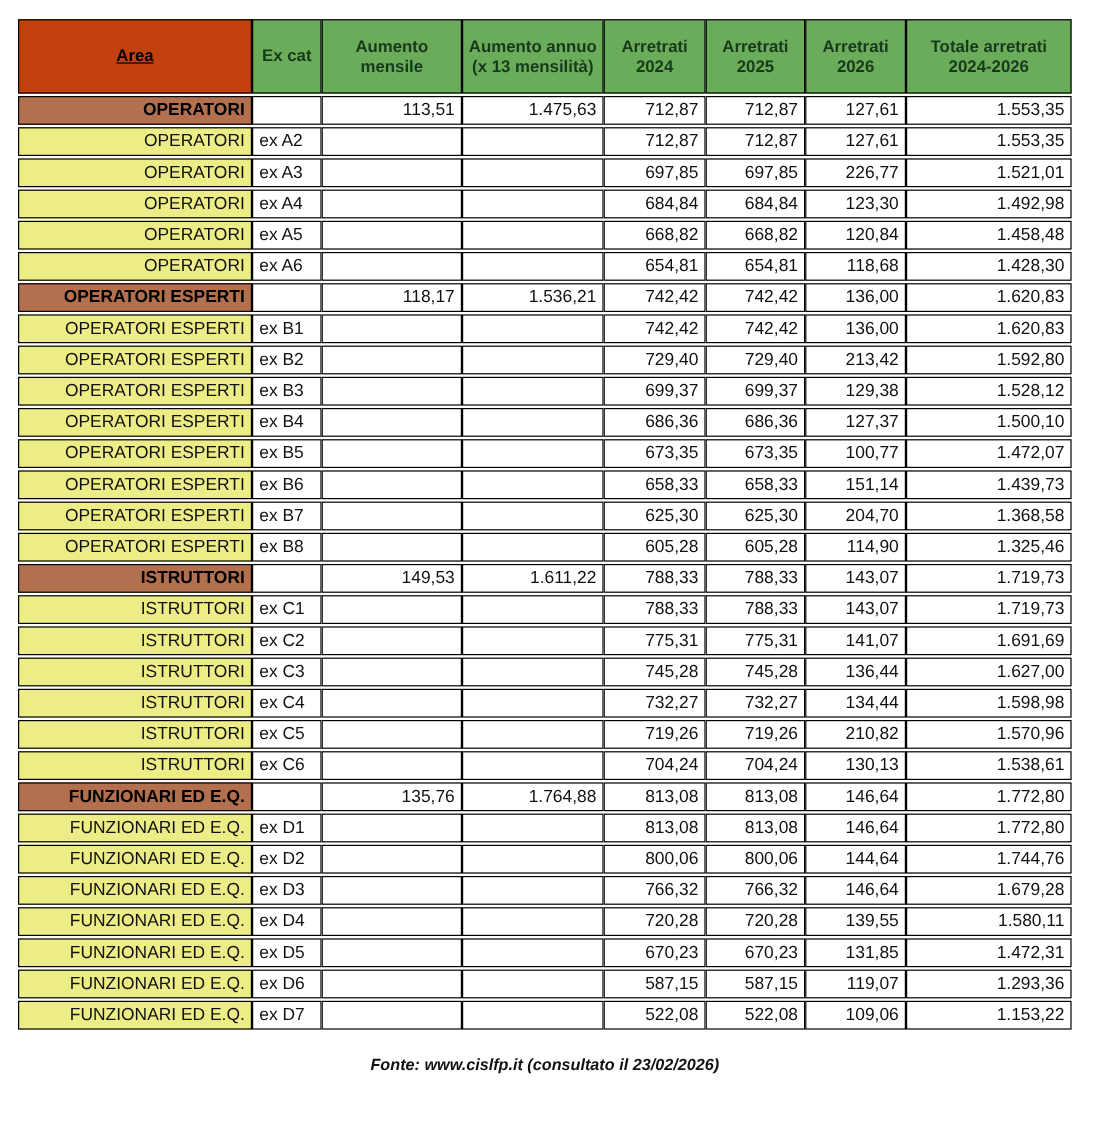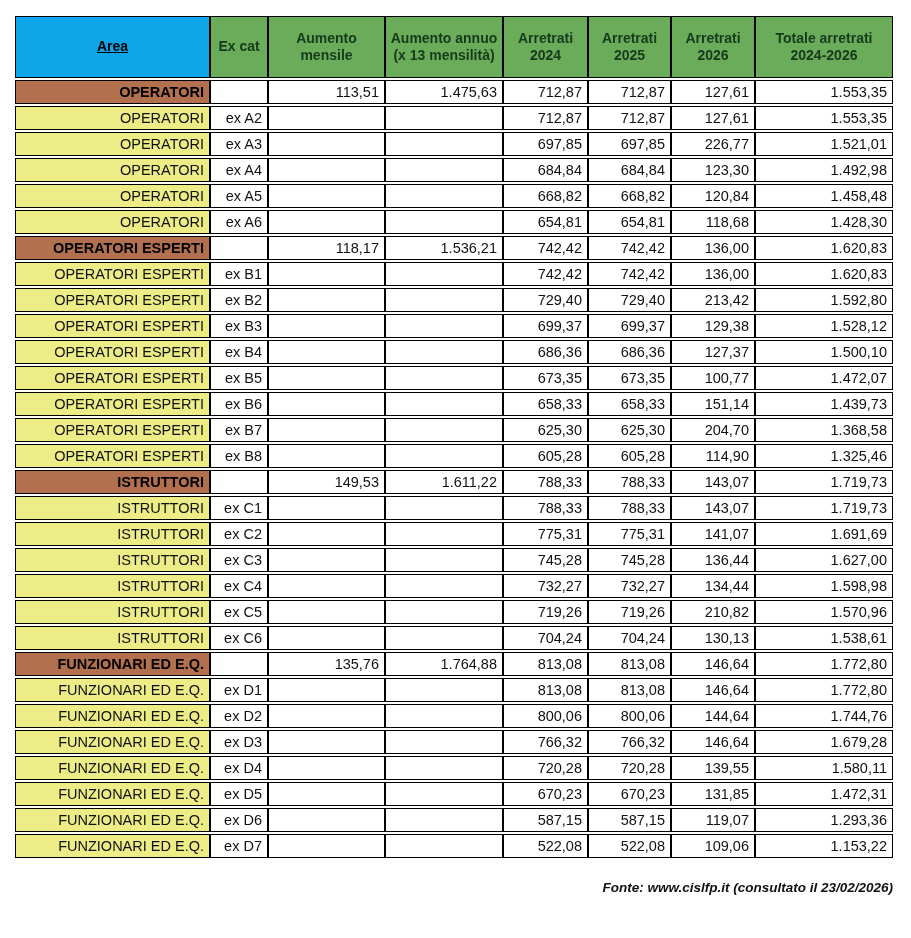--- a/index.html
+++ b/index.html
@@ -27,21 +27,21 @@
     font-weight: bold;
     font-size: 14px;
     line-height: 1.25;
     height: 56px;
     vertical-align: middle;
     text-align: center;
     padding: 2px 3px;
     white-space: normal;
   }
   th.th-area {
-    background: #0ea5e9;
+    background: #c2410c;
     color: #000000;
     text-decoration: underline;
   }
   td {
     background: #ffffff;
     height: 22px;
     font-size: 14.5px;
     color: #111111;
     padding: 0 5px;
     vertical-align: middle;
@@ -49,27 +49,27 @@
   }
   td.c-area {
     background: #eced86;
     text-align: right;
   }
   tr.category td.c-area {
     background: #b3704e;
     font-weight: bold;
     color: #000000;
   }
-  td.c-excat { text-align: right; }
+  td.c-excat { text-align: left; }
   td.num { text-align: right; }
 
   .source {
     width: 878px;
     margin-top: 20px;
-    text-align: right;
+    text-align: center;
     padding-right: 8px;
     font-style: italic;
     font-weight: bold;
     font-size: 13.5px;
     color: #111111;
   }
 </style>
 </head>
 <body>
 

